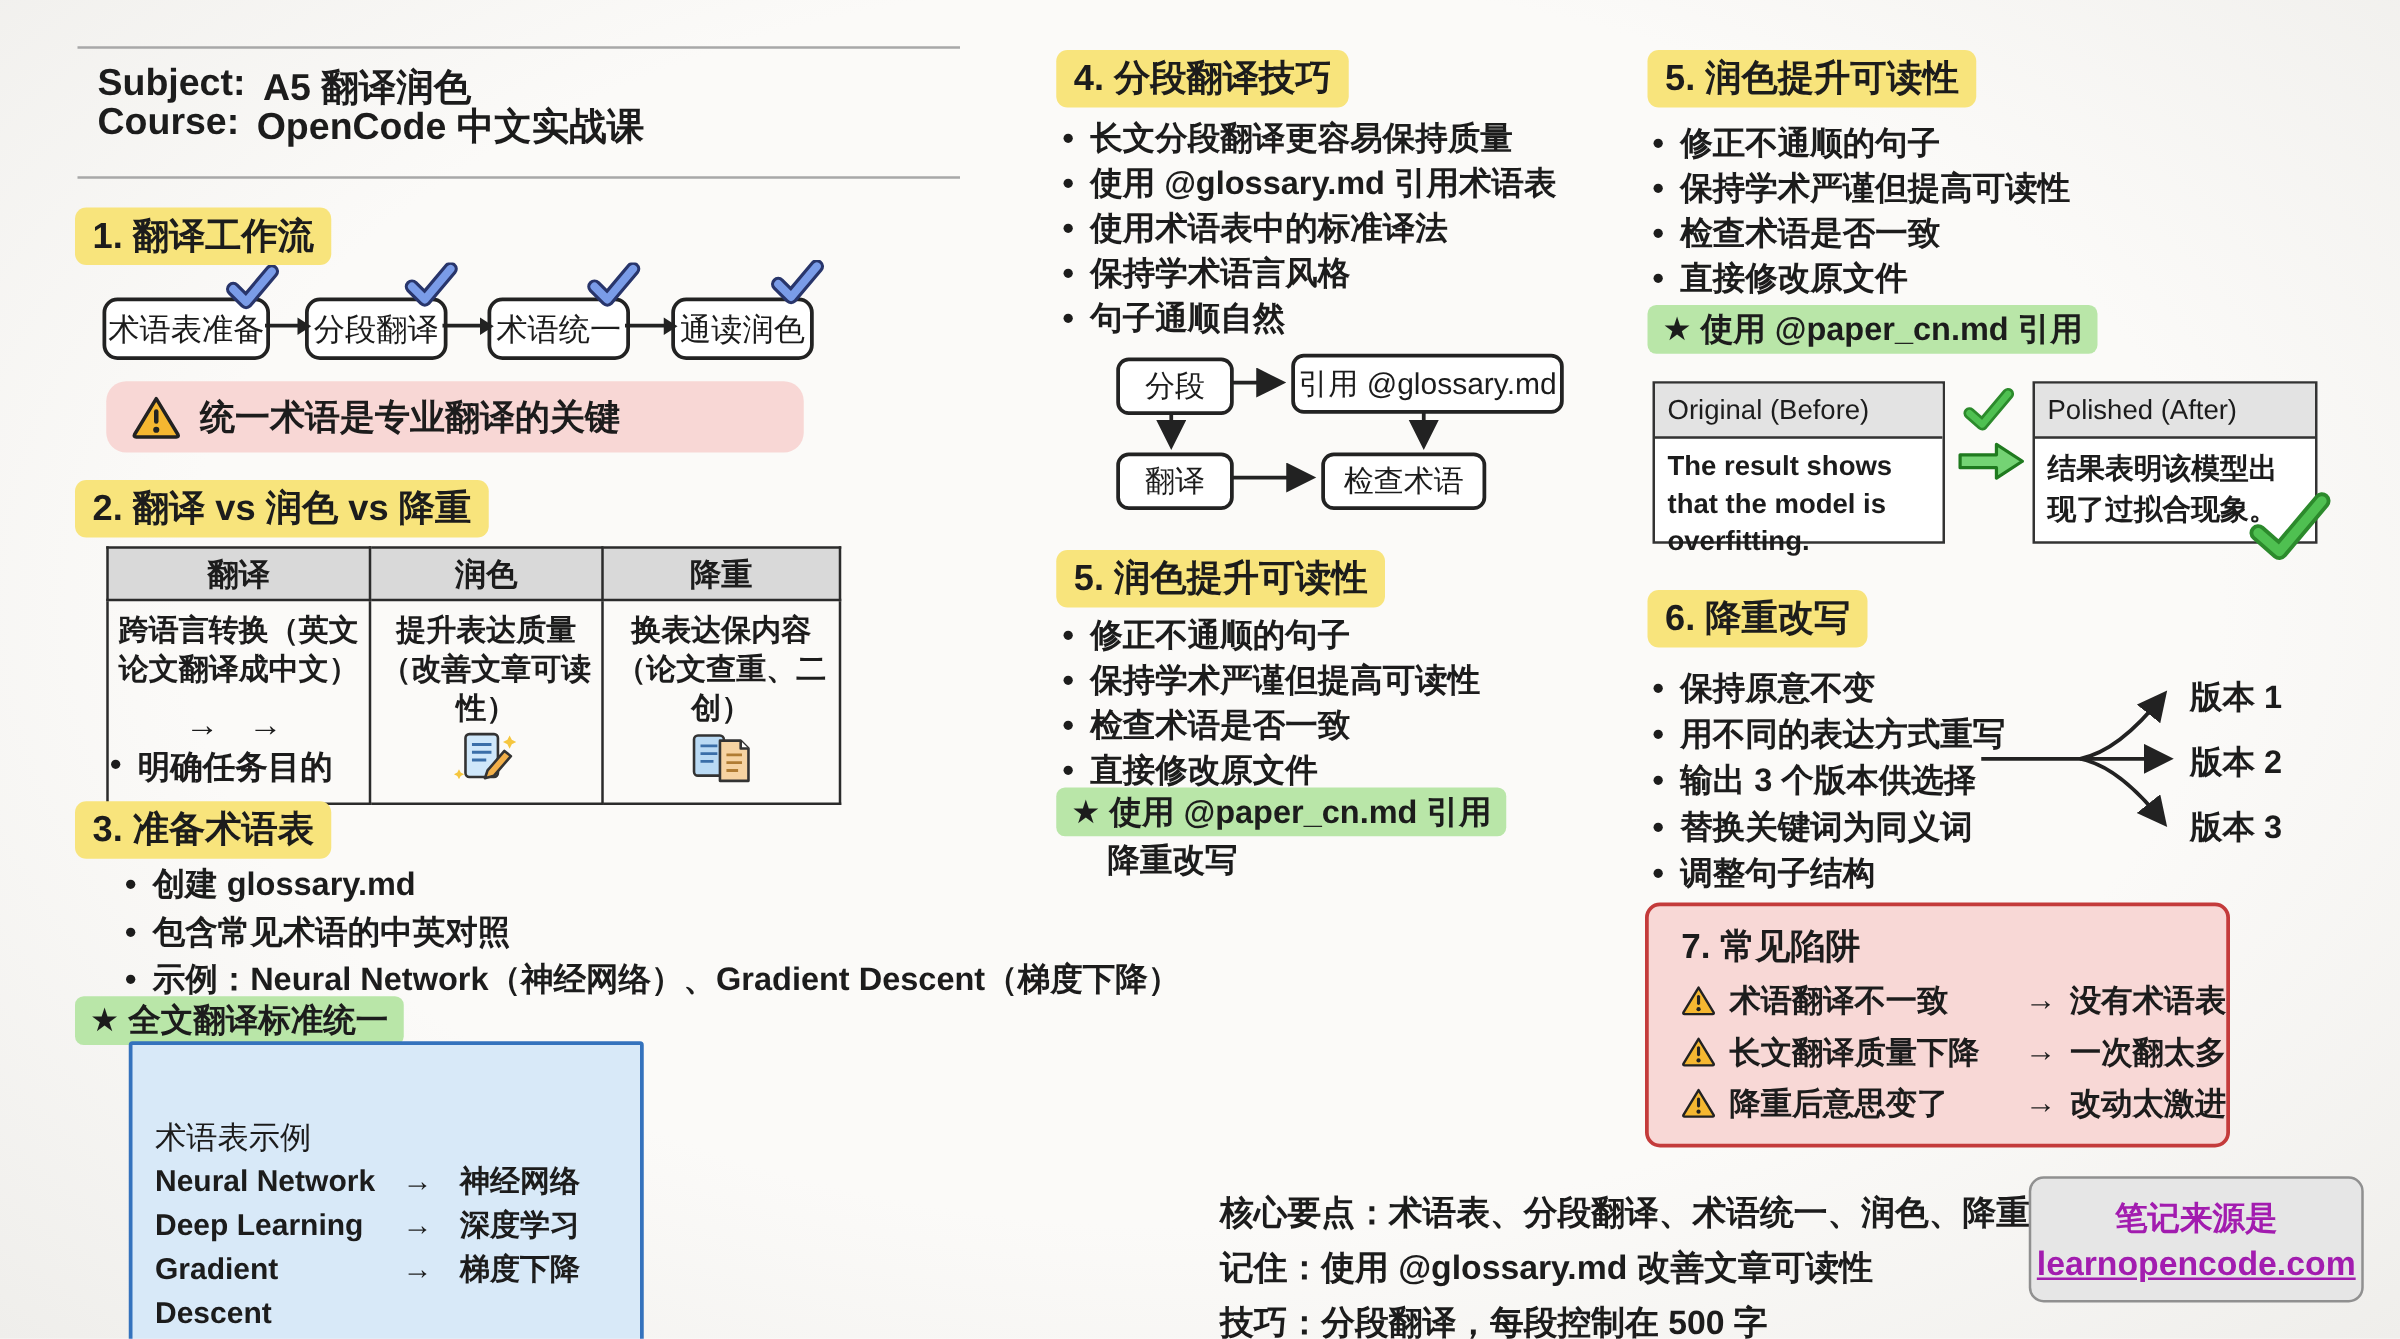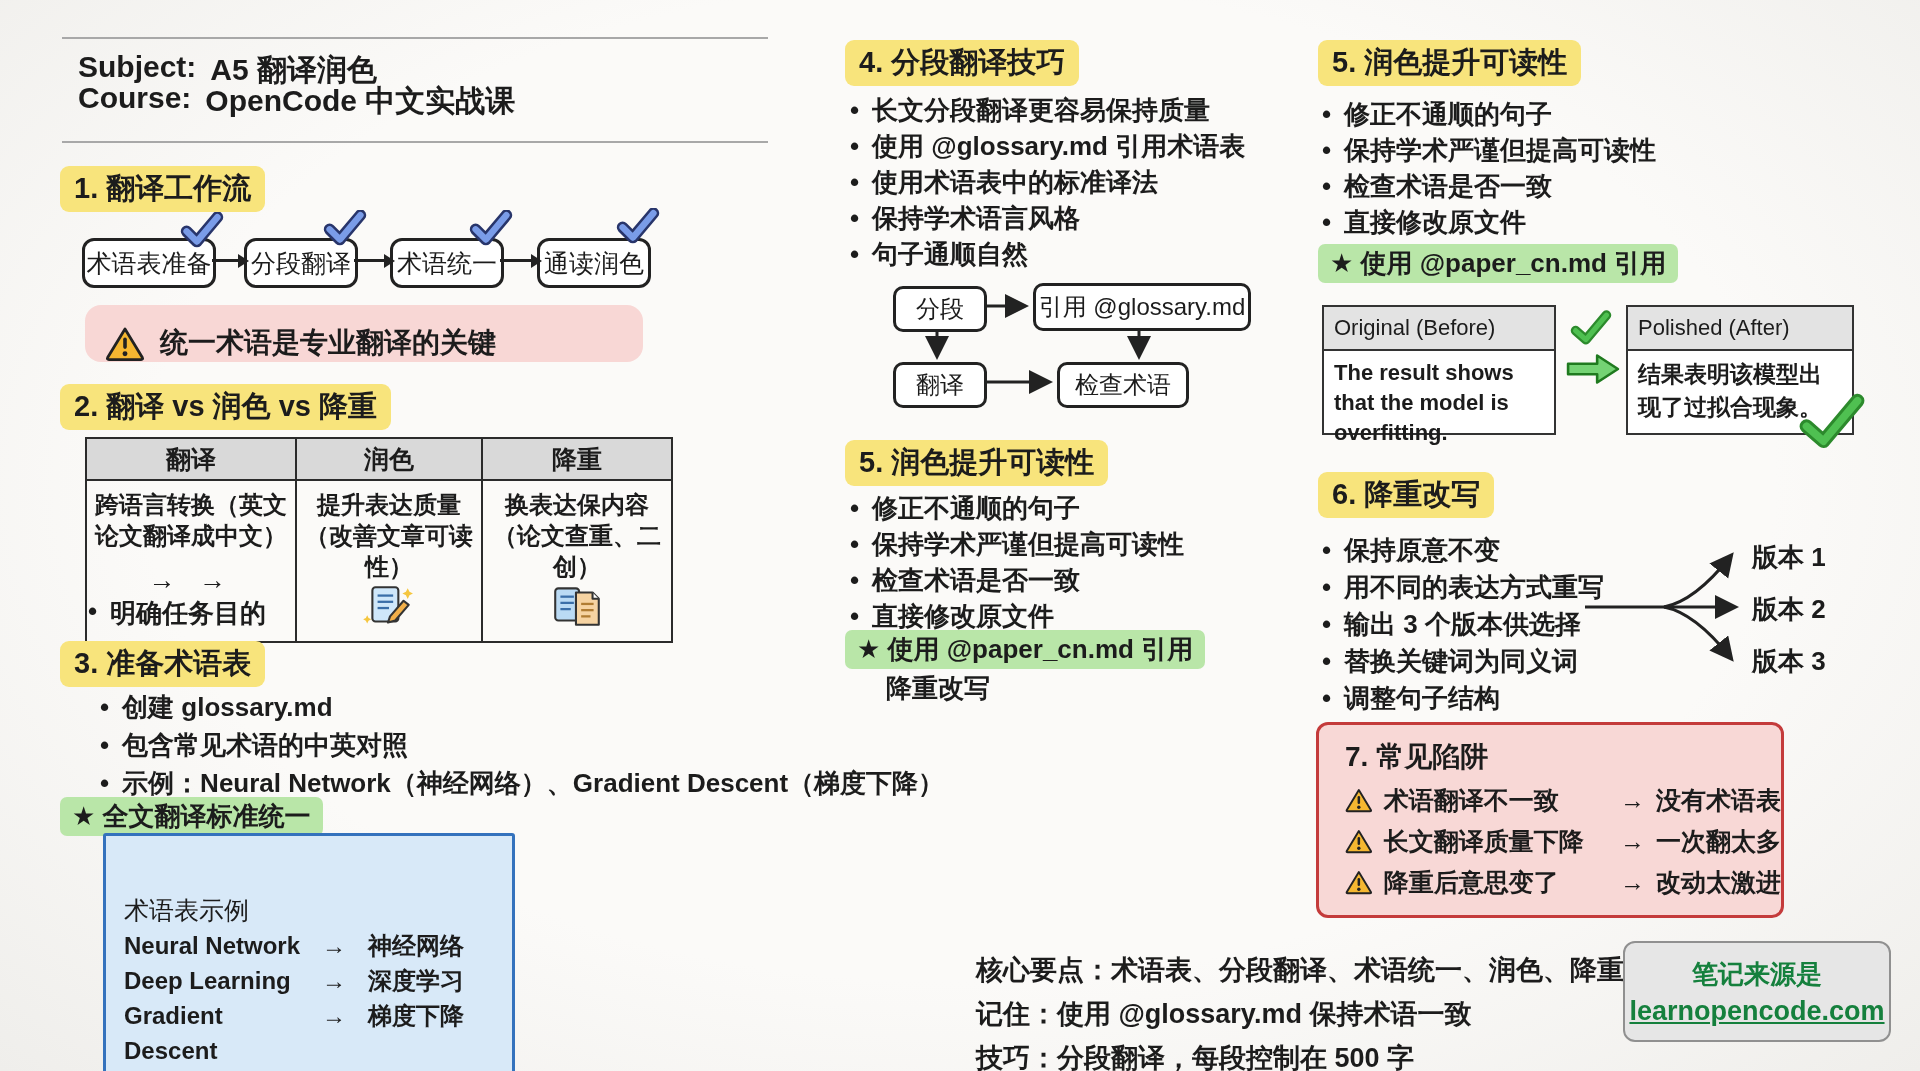--- a/index.html
+++ b/index.html
@@ -11,21 +11,21 @@
   .hdr-line{position:absolute;display:flex;gap:14px;font-size:30px;font-weight:600;white-space:nowrap;}
   .yellow-hl{display:inline-block;background:#F8E47C;border-radius:9px;padding:3px 14px;
     font-size:29px;font-weight:700;white-space:nowrap;}
   .green-hl{display:inline-block;background:#B9E6A8;border-radius:7px;padding:2px 12px;
     font-size:26px;font-weight:700;white-space:nowrap;}
   .flowbox{position:absolute;background:#fff;border:3px solid #222;border-radius:12px;
     display:flex;align-items:center;justify-content:center;font-size:25px;font-weight:400;white-space:nowrap;}
   .harrow{position:absolute;height:3px;background:#222;}
   .harrow::after{content:"";position:absolute;right:-9px;top:-5.5px;
     border-left:11px solid #222;border-top:7px solid transparent;border-bottom:7px solid transparent;}
-  .warnbar{position:absolute;background:#F8D7D5;border-radius:16px;display:flex;align-items:flex-end;
+  .warnbar{position:absolute;background:#F8D7D5;border-radius:16px;display:flex;align-items:center;
     gap:15px;padding-left:20px;font-size:28px;font-weight:700;white-space:nowrap;}
   table.cmp{position:absolute;border-collapse:collapse;table-layout:fixed;}
   table.cmp th,table.cmp td{border:2.5px solid #2b2b2b;}
   table.cmp th{background:#d9d9d9;height:38px;font-size:25px;font-weight:700;}
   table.cmp td{vertical-align:top;text-align:center;padding:8px 8px 4px 8px;font-size:24px;font-weight:600;line-height:31px;height:112px;}
   .cellarrows{font-size:27px;font-weight:700;letter-spacing:8px;margin-top:14px;}
   .bl{display:flex;white-space:nowrap;font-weight:600;}
   .bl::before{content:"•";margin-right:13px;font-weight:700;}
   .gloss{position:absolute;background:#D8E9F8;border:3px solid #3472BD;border-radius:3px;padding:12px 18px;}
   .gloss .t{font-size:25px;font-weight:400;line-height:36px;margin-top:44px;}
@@ -37,21 +37,21 @@
   .cmpbox{position:absolute;background:#fff;border:2.5px solid #333;}
   .cmpbox .hd{height:42px;background:#e3e3e3;border-bottom:2.5px solid #333;
     display:flex;align-items:center;padding-left:10px;font-size:22px;font-weight:400;white-space:nowrap;}
   .cmpbox .bd{padding:7px 10px;font-size:22px;font-weight:600;line-height:30px;}
   .pitbox{position:absolute;background:#F8D8D6;border:3.5px solid #C43B3B;border-radius:12px;}
   .pitrow{display:flex;align-items:center;gap:11px;font-size:25px;font-weight:700;white-space:nowrap;margin:8px 0 0 26px;}
   .pitrow .prob{width:228px;}
   .verlbl{position:absolute;font-size:26px;font-weight:700;white-space:nowrap;}
   .ftline{line-height:44px;font-size:27px;font-weight:700;white-space:nowrap;}
   .srcbox{position:absolute;background:#E6E6E6;border:2.5px solid #909090;border-radius:12px;
-    color:#15803d;text-align:center;}
+    color:#a21caf;text-align:center;}
 </style>
 </head>
 <body>
 
 <div id="canvas">
 
   <div class="rule" style="left:62px;top:37px;width:706px;"></div>
   <div class="hdr-line" style="left:78px;top:50px;">
     <span>Subject:</span>
     <span>A5 翻译润色</span>
@@ -322,21 +322,21 @@
           <circle cx="12" cy="17" r="1.5" fill="#222"></circle>
         </svg>
       <span class="prob">降重后意思变了</span>
       <span>→</span>
       <span>改动太激进</span>
     </div>
   </div>
 
   <div class="abs" style="left:976px;top:948px;">
     <div class="ftline">核心要点：术语表、分段翻译、术语统一、润色、降重</div>
-    <div class="ftline">记住：使用 @glossary.md 保持术语一致</div>
+    <div class="ftline">记住：使用 @glossary.md 改善文章可读性</div>
     <div class="ftline">技巧：分段翻译，每段控制在 500 字</div>
   </div>
 
   <div class="srcbox" style="left:1623px;top:941px;width:264px;height:97px;">
     <div style="margin-top:14px;font-size:26px;font-weight:600;">笔记来源是</div>
     <div style="margin-top:4px;font-size:27px;font-weight:600;text-decoration:underline;">learnopencode.com</div>
   </div>
 
 </div>
 

